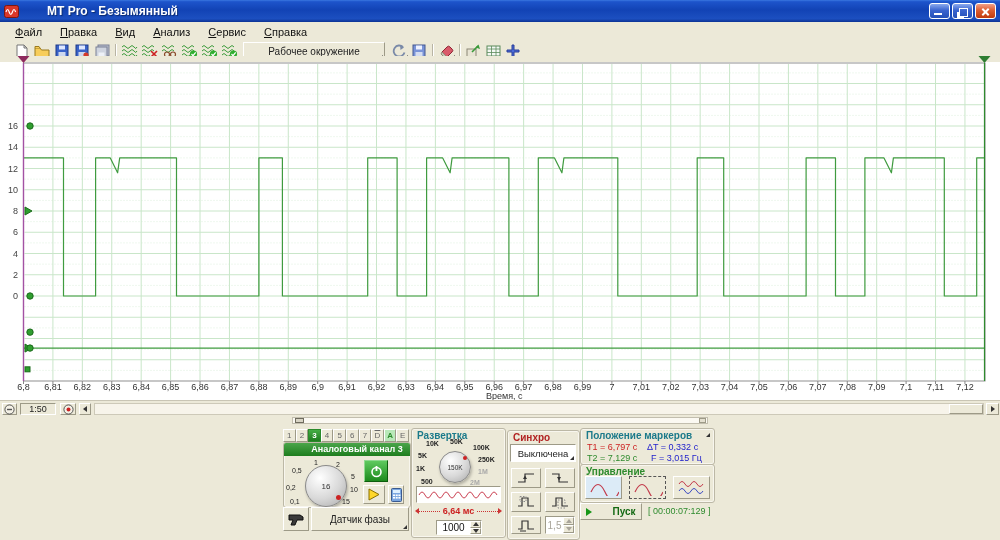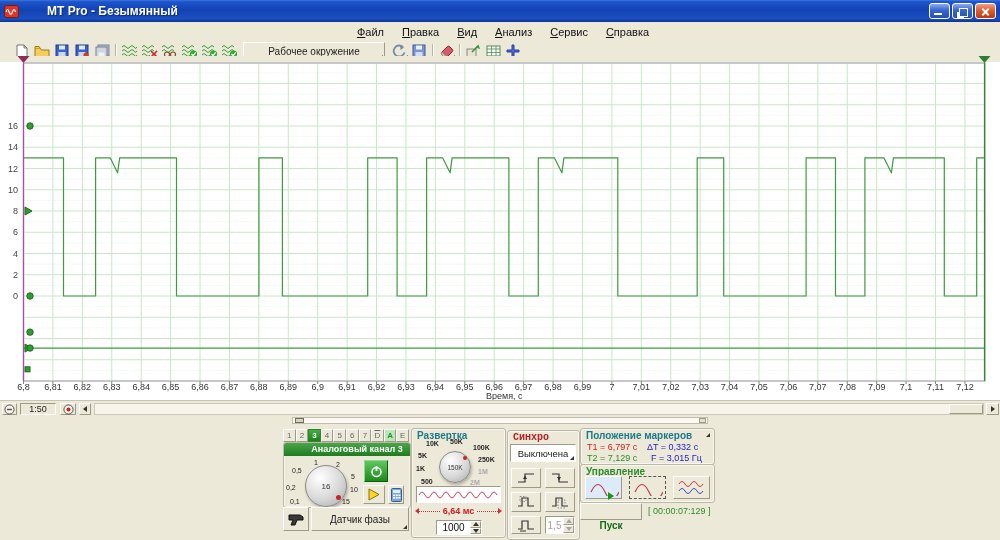--- a/index.html
+++ b/index.html
@@ -16,21 +16,21 @@
     display:flex;align-items:center;justify-content:center;box-sizing:border-box;position:relative;}
   .win-min,.win-restore{background:linear-gradient(180deg,#8aa9ee,#3a64cf 45%,#2450b8);}
   .win-close{background:linear-gradient(180deg,#f0a088,#dd5e32 45%,#c13a0c);}
   .glyph-min{position:absolute;left:4px;bottom:3px;width:8px;height:2px;background:#fff;}
   .glyph-restore{position:absolute;left:6px;top:4px;width:7px;height:7px;border:1px solid #fff;box-shadow:-3px 3px 0 -1px #fff;}
   .glyph-close1,.glyph-close2{position:absolute;left:5px;top:7px;width:9px;height:2px;background:#fff;}
   .glyph-close1{transform:rotate(45deg);}  .glyph-close2{transform:rotate(-45deg);}
 
   
   .menubar{position:absolute;top:22px;left:0;width:1000px;height:20px;background:#ece9d8;
-    display:flex;align-items:center;padding-left:6px;box-sizing:border-box;font-size:11px;color:#111;justify-content:center;}
+    display:flex;align-items:center;padding-left:6px;box-sizing:border-box;font-size:11px;color:#111;}
   .menu-item{display:inline-block;padding:2px 9px;cursor:default;}
   .menu-item::first-letter{text-decoration:underline;}
   .toolbar{position:absolute;top:42px;left:0;width:1000px;height:19px;background:#ece9d8;
     display:flex;align-items:center;padding-left:12px;box-sizing:border-box;border-bottom:1px solid #d8d4c4;}
   .tbtn{width:20px;height:17px;display:flex;align-items:center;justify-content:center;position:relative;}
   .tsep{width:1px;height:14px;background:#b8b4a4;margin:0 3px;box-shadow:1px 0 0 #fff;}
   .combo-btn{height:17px;margin:0 4px;padding:0 10px;font-size:10px;color:#222;background:#ece9d8;
     border:1px solid;border-color:#fff #9d9a87 #9d9a87 #fff;display:flex;align-items:center;position:relative;min-width:120px;justify-content:center;}
   .corner{position:absolute;right:1px;bottom:1px;width:0;height:0;border-left:4px solid transparent;border-bottom:4px solid #333;}
 
@@ -48,21 +48,21 @@
   .tri-l{width:0;height:0;border-top:3px solid transparent;border-bottom:3px solid transparent;border-right:4px solid #333;}
   .tri-r{width:0;height:0;border-top:3px solid transparent;border-bottom:3px solid transparent;border-left:4px solid #333;}
   .mini-scroll{position:absolute;top:417px;left:292px;width:416px;height:7px;background:#fbf9f2;border:1px solid #c2beae;box-sizing:border-box;}
   .mini-thumb{position:absolute;left:2px;top:0;width:9px;height:5px;background:#d8d4c4;border:1px solid #6f6c5e;box-sizing:border-box;}
   .mini-end{position:absolute;right:1px;top:0;width:7px;height:5px;background:#e4e0d0;border:1px solid #9d9a87;box-sizing:border-box;}
 
   
   .controls{position:absolute;top:428px;left:0;width:1000px;height:112px;background:#ece9d8;}
   .panel{position:absolute;background:#ece9d8;border:1px solid #bcb8a6;border-radius:3px;box-shadow:inset 0 0 0 1px #f8f6ee;}
   .ptitle{font-size:10px;font-weight:bold;position:absolute;top:1px;left:5px;white-space:nowrap;}
-  .teal{color:#1b7a8a;} .dred{color:#b22222;font-family:Liberation Mono, monospace;} .pgreen{color:#2e8b2e;}
+  .teal{color:#1b7a8a;} .dred{color:#b22222;} .pgreen{color:#2e8b2e;}
 
   
   .tabs{position:absolute;left:283px;top:1px;width:126px;height:13px;display:flex;}
   .tab{flex:1;font-size:8px;text-align:center;line-height:12px;color:#666;background:#ece9d8;
     border:1px solid;border-color:#fff #9d9a87 #9d9a87 #fff;box-sizing:border-box;}
   .tab.active{background:linear-gradient(180deg,#44ad44,#1e7d1e);color:#fff;font-weight:bold;border-color:#2a8a2a;}
   .tab.alt{background:#b9e8b9;color:#2e8b2e;font-weight:bold;}
   .tab.over{text-decoration:overline;}
   .ch-panel{left:283px;top:14px;width:126px;height:64px;}
   .ch-header{position:absolute;top:0;left:0;right:0;height:13px;background:linear-gradient(180deg,#4aa54a,#1e7d1e);
@@ -106,21 +106,21 @@
   
   .markers-panel{left:580px;top:0;width:133px;height:35px;}
   .mval{position:absolute;font-size:9px;white-space:nowrap;}
   .red{color:#cc2222;} .green{color:#2e8b2e;} .blue{color:#2222cc;}
   .ctl-panel{left:580px;top:36px;width:133px;height:37px;}
   .wave-btn{position:absolute;top:11px;width:37px;height:23px;background:#dcebf7;border:1px solid;
     border-color:#fff #9d9a87 #9d9a87 #fff;display:flex;align-items:center;justify-content:center;box-sizing:border-box;}
   .wave-btn.sel{background:#ece9d8;border:1px dashed #555;}
   .run-row{position:absolute;left:580px;top:75px;width:200px;height:18px;}
   .run-btn{position:absolute;left:0;top:0;width:62px;height:17px;background:#ece9d8;border:1px solid;
-    border-color:#fff #9d9a87 #9d9a87 #fff;display:flex;align-items:center;justify-content:center;gap:20px;box-sizing:border-box;flex-direction:column;}
+    border-color:#fff #9d9a87 #9d9a87 #fff;display:flex;align-items:center;justify-content:center;gap:20px;box-sizing:border-box;}
   .run-tri{width:0;height:0;border-top:4px solid transparent;border-bottom:4px solid transparent;border-left:6px solid #169616;}
   .run-label{font-size:10px;font-weight:bold;color:#146914;}
   .timer{position:absolute;left:68px;top:3px;font-size:9px;color:#2e8b2e;white-space:nowrap;}
 </style>
 </head>
 <body>
 
 <div class="window">
 
   <div class="titlebar">

